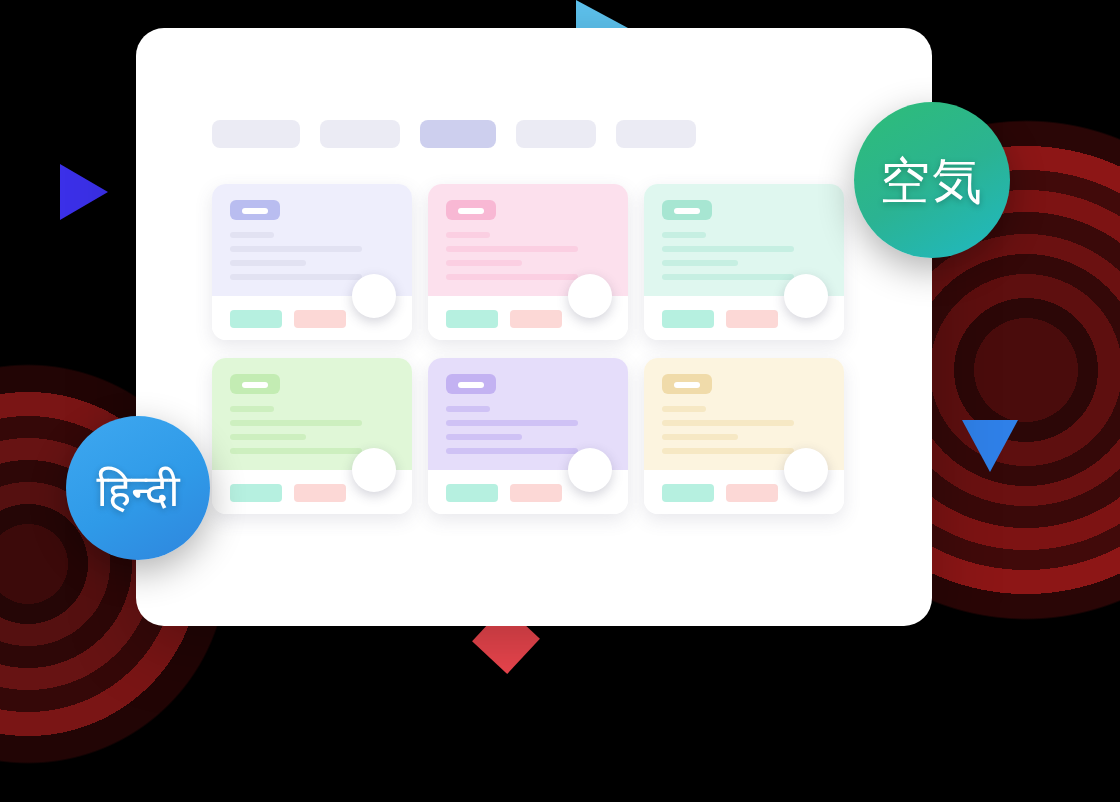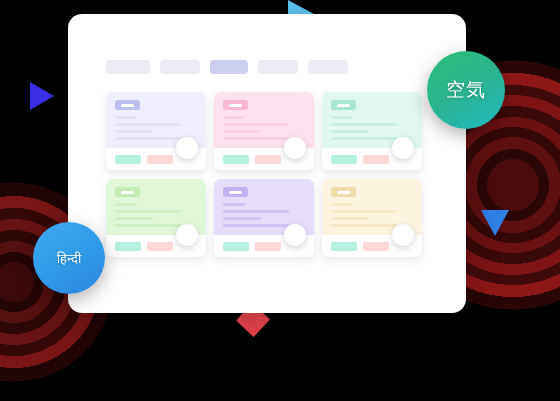--- a/index.html
+++ b/index.html
@@ -214,29 +214,29 @@
     justify-content: center;
     color: #ffffff;
     text-shadow: 0 1px 3px rgba(0,0,0,0.25);
     box-shadow: 0 6px 18px rgba(0,0,0,0.30);
     user-select: none;
   }
   .lang-jp {
     left: 427px; top: 51px;
     width: 78px; height: 78px;
     background: linear-gradient(150deg, #2ebd77 0%, #2bb392 52%, #1fb9c4 100%);
-    font-size: 19px;
+    font-size: 25px;
     letter-spacing: 1px;
     text-align: center;
   }
   .lang-hi {
-    left: 33px; top: 222px;
+    left: 33px; top: 208px;
     width: 72px; height: 72px;
     background: linear-gradient(150deg, #3ea8f0 0%, #2f9ae8 55%, #2f85dd 100%);
-    font-size: 13px;
+    font-size: 22px;
   }
 </style>
 </head>
 <body>
 
 <div id="stage">
 
   <div class="rings ring-right"></div>
   <div class="rings ring-left"></div>
 

